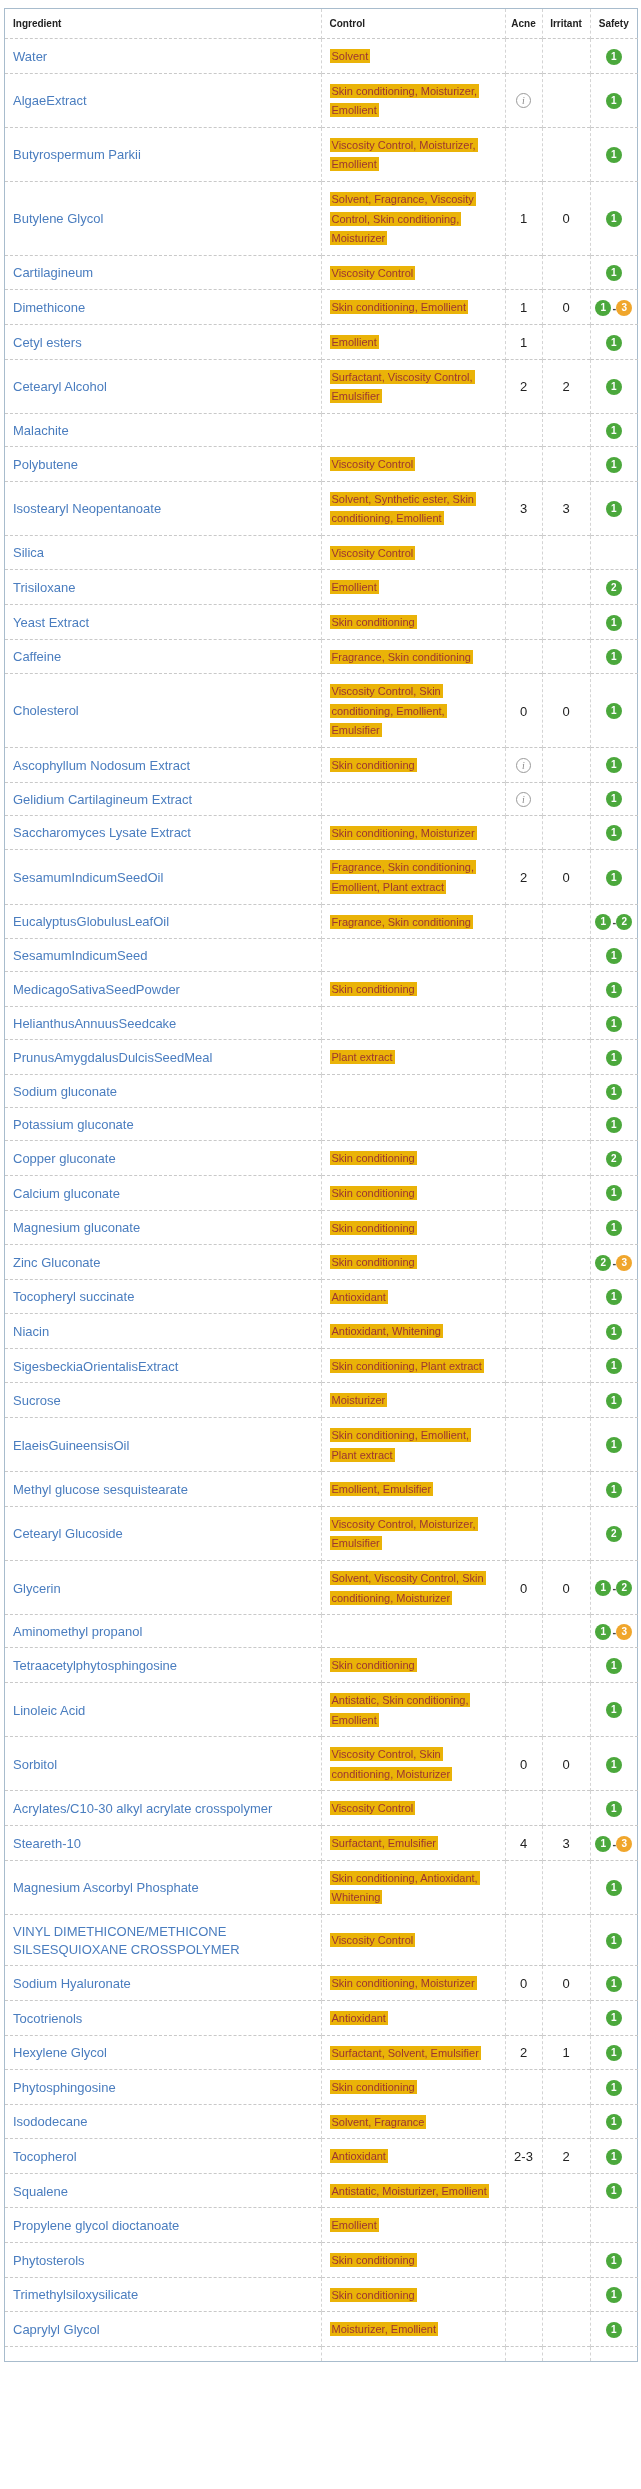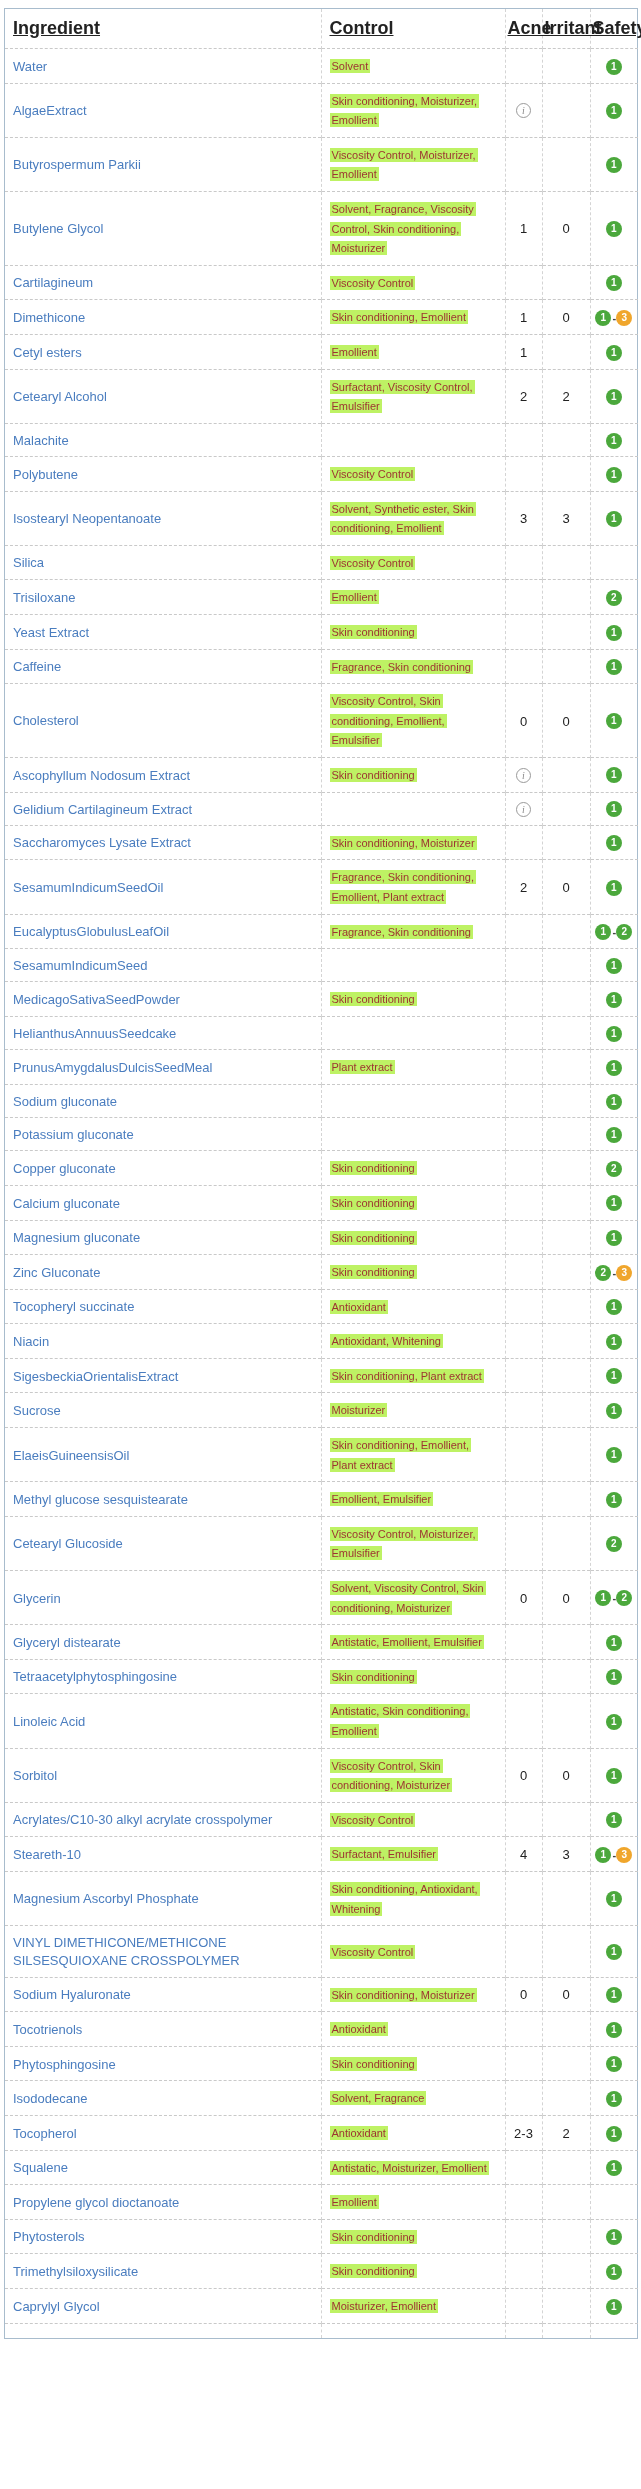--- a/index.html
+++ b/index.html
@@ -24,26 +24,25 @@
   col.c-acne { width: 37px; }
   col.c-irr  { width: 48px; }
   col.c-safe { width: 48px; }
 
   th, td {
     padding: 7px 8px;
     vertical-align: middle;
     text-align: left;
   }
   thead th {
-    font-size: 18px;
+    font-size: 10px;
     font-weight: bold;
     color: #222;
     padding-top: 9px;
     padding-bottom: 9px;
-    text-decoration: underline;
   }
   tbody td { border-top: 1px dashed #c9c9c9; }
   thead th + th, tbody td + td { border-left: 1px dashed #d4d4d4; }
 
   th.col-acne, td.cell-acne,
   th.col-irr,  td.cell-irr {
     text-align: center;
     padding-left: 2px;
     padding-right: 2px;
   }
@@ -59,21 +58,21 @@
     color: #4a7dbf;
     line-height: 1.25;
     cursor: pointer;
     text-decoration: none;
     display: inline;
   }
   .fn-text {
     font-size: 11px;
     color: #9c3531;
     line-height: 1.6;
-    background: #bef264;
+    background: #eab308;
     box-decoration-break: clone;
     -webkit-box-decoration-break: clone;
     padding: 1px 2px;
   }
   .num {
     font-size: 13px;
     color: #222;
   }
   .badge {
     display: inline-block;
@@ -401,25 +400,25 @@
           <td class="cell-safe"><span class="badge" style="background: rgb(75, 168, 60);">2</span></td>
         </tr>
         <tr>
           <td class="cell-ing"><span class="ing-link">Glycerin</span></td>
           <td class="cell-fn"><span class="fn-text">Solvent, Viscosity Control, Skin conditioning, Moisturizer</span></td>
           <td class="cell-acne"><span class="num">0</span></td>
           <td class="cell-irr"><span class="num">0</span></td>
           <td class="cell-safe"><span class="badge" style="background: rgb(75, 168, 60);">1</span><span class="badge-sep">-</span><span class="badge" style="background: rgb(75, 168, 60);">2</span></td>
         </tr>
         <tr>
-          <td class="cell-ing"><span class="ing-link">Glyceryl distearate</span></td>
-          <td class="cell-fn"><span class="fn-text">Antistatic, Emollient, Emulsifier</span></td>
-          <td class="cell-acne"></td>
-          <td class="cell-irr"></td>
-          <td class="cell-safe"><span class="badge" style="background: rgb(75, 168, 60);">1</span></td>
+          <td class="cell-ing"><span class="ing-link">Aminomethyl propanol</span></td>
+          <td class="cell-fn"></td>
+          <td class="cell-acne"></td>
+          <td class="cell-irr"></td>
+          <td class="cell-safe"><span class="badge" style="background: rgb(75, 168, 60);">1</span><span class="badge-sep">-</span><span class="badge" style="background: rgb(240, 166, 44);">3</span></td>
         </tr>
         <tr>
           <td class="cell-ing"><span class="ing-link">Tetraacetylphytosphingosine</span></td>
           <td class="cell-fn"><span class="fn-text">Skin conditioning</span></td>
           <td class="cell-acne"></td>
           <td class="cell-irr"></td>
           <td class="cell-safe"><span class="badge" style="background: rgb(75, 168, 60);">1</span></td>
         </tr>
         <tr>
           <td class="cell-ing"><span class="ing-link">Linoleic Acid</span></td>
@@ -471,20 +470,27 @@
           <td class="cell-safe"><span class="badge" style="background: rgb(75, 168, 60);">1</span></td>
         </tr>
         <tr>
           <td class="cell-ing"><span class="ing-link">Tocotrienols</span></td>
           <td class="cell-fn"><span class="fn-text">Antioxidant</span></td>
           <td class="cell-acne"></td>
           <td class="cell-irr"></td>
           <td class="cell-safe"><span class="badge" style="background: rgb(75, 168, 60);">1</span></td>
         </tr>
         <tr>
+          <td class="cell-ing"><span class="ing-link">Hexylene Glycol</span></td>
+          <td class="cell-fn"><span class="fn-text">Surfactant, Solvent, Emulsifier</span></td>
+          <td class="cell-acne"><span class="num">2</span></td>
+          <td class="cell-irr"><span class="num">1</span></td>
+          <td class="cell-safe"><span class="badge" style="background: rgb(75, 168, 60);">1</span></td>
+        </tr>
+        <tr>
           <td class="cell-ing"><span class="ing-link">Phytosphingosine</span></td>
           <td class="cell-fn"><span class="fn-text">Skin conditioning</span></td>
           <td class="cell-acne"></td>
           <td class="cell-irr"></td>
           <td class="cell-safe"><span class="badge" style="background: rgb(75, 168, 60);">1</span></td>
         </tr>
         <tr>
           <td class="cell-ing"><span class="ing-link">Isododecane</span></td>
           <td class="cell-fn"><span class="fn-text">Solvent, Fragrance</span></td>
           <td class="cell-acne"></td>

